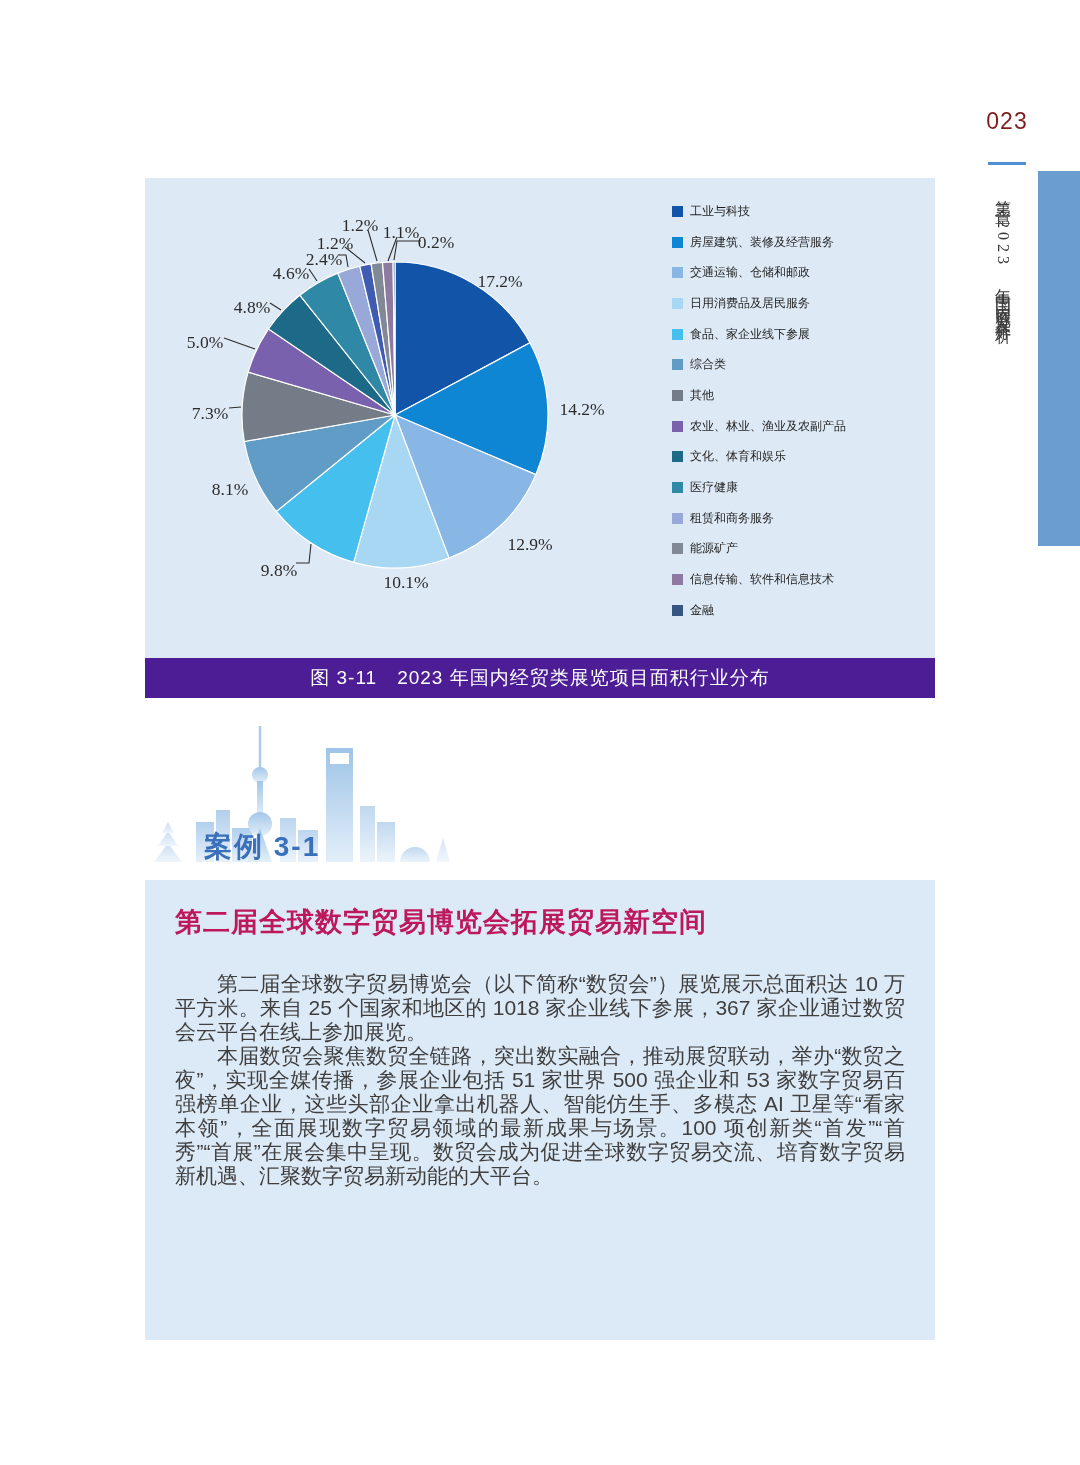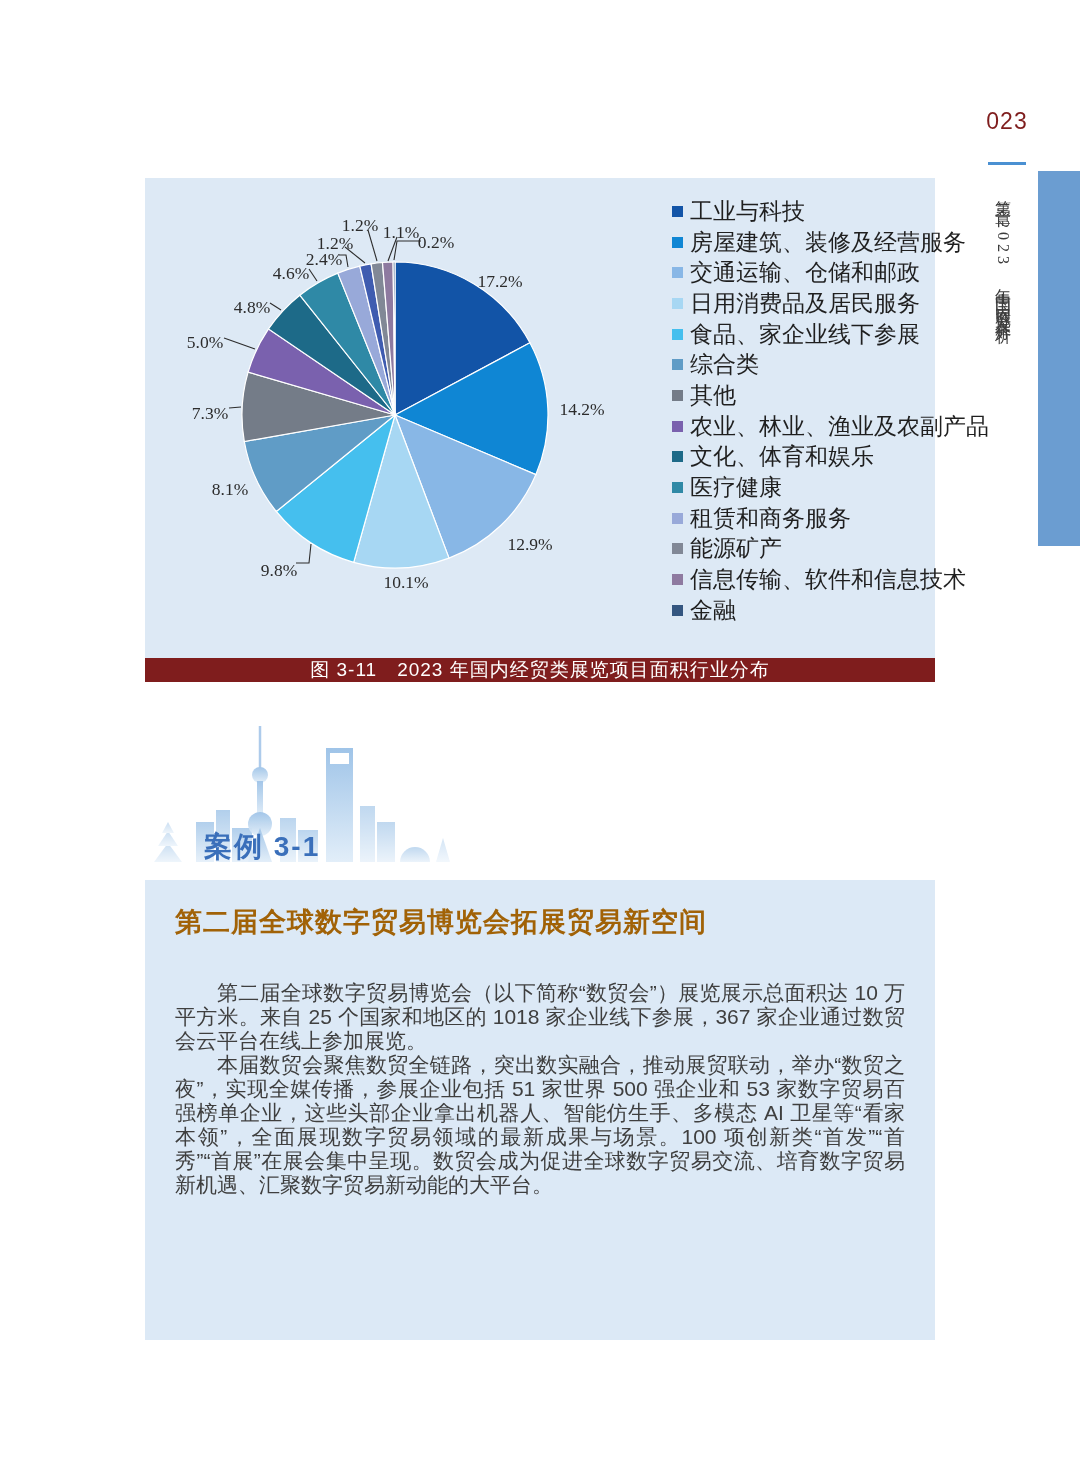--- a/index.html
+++ b/index.html
@@ -21,41 +21,41 @@
                         height:375px; background:#6b9dd1; }
 
   
   .chart-panel { position:absolute; left:145px; top:178px; width:790px; height:480px;
                  background:#dde9f5; }
   .pie-svg { position:absolute; left:0; top:0; }
   .pie-label { font-family:"Liberation Serif", serif; font-size:17.5px; fill:#2c2c2c; }
   .legend { position:absolute; left:527px; top:18px; }
   .legend-row { display:flex; align-items:center; height:30.7px; }
   .swatch { width:11px; height:11px; flex:0 0 11px; margin-right:7px; }
-  .legend-label { font-family:"Liberation Serif", serif; font-size:23px; color:#1f1f1f;
+  .legend-label { font-family:"Liberation Serif", serif; font-size:12px; color:#1f1f1f;
                   white-space:nowrap; }
 
-  .figure-caption-bar { position:absolute; left:145px; top:658px; width:790px; height:24px;
-                        background:#7f1d1d; display:flex; align-items:center;
+  .figure-caption-bar { position:absolute; left:145px; top:658px; width:790px; height:40px;
+                        background:#4c1d95; display:flex; align-items:center;
                         justify-content:center; }
   .figure-caption-text { color:#ffffff; font-size:19px; letter-spacing:1px;
                          font-family:"Liberation Sans", sans-serif; }
 
   
   .case-badge-wrap { position:absolute; left:148px; top:722px; width:320px; height:145px; }
   .skyline-svg { position:absolute; left:0; top:0; }
   .case-badge-label { position:absolute; left:56px; top:106px;
                       font-size:28px; font-weight:bold; color:#3a6fba;
                       font-family:"Liberation Sans", sans-serif; letter-spacing:2px; }
 
   
   .case-box { position:absolute; left:145px; top:880px; width:790px; height:460px;
               background:#dce9f6; padding:24px 30px; overflow:hidden; }
   .case-title { font-family:"Liberation Serif", serif; font-weight:bold;
-                font-size:27px; color:#a16207; letter-spacing:1px; margin-bottom:41px; }
+                font-size:27px; color:#be185d; letter-spacing:1px; margin-bottom:32px; }
   .case-para { font-size:21px; line-height:24px; color:#3f3f3f; text-align:justify;
                text-indent:2em; font-family:"Liberation Sans", sans-serif; }
 </style>
 </head>
 <body>
 
 <div class="page">
 
   <div class="page-number">023</div>
   <div class="page-number-rule"></div>

